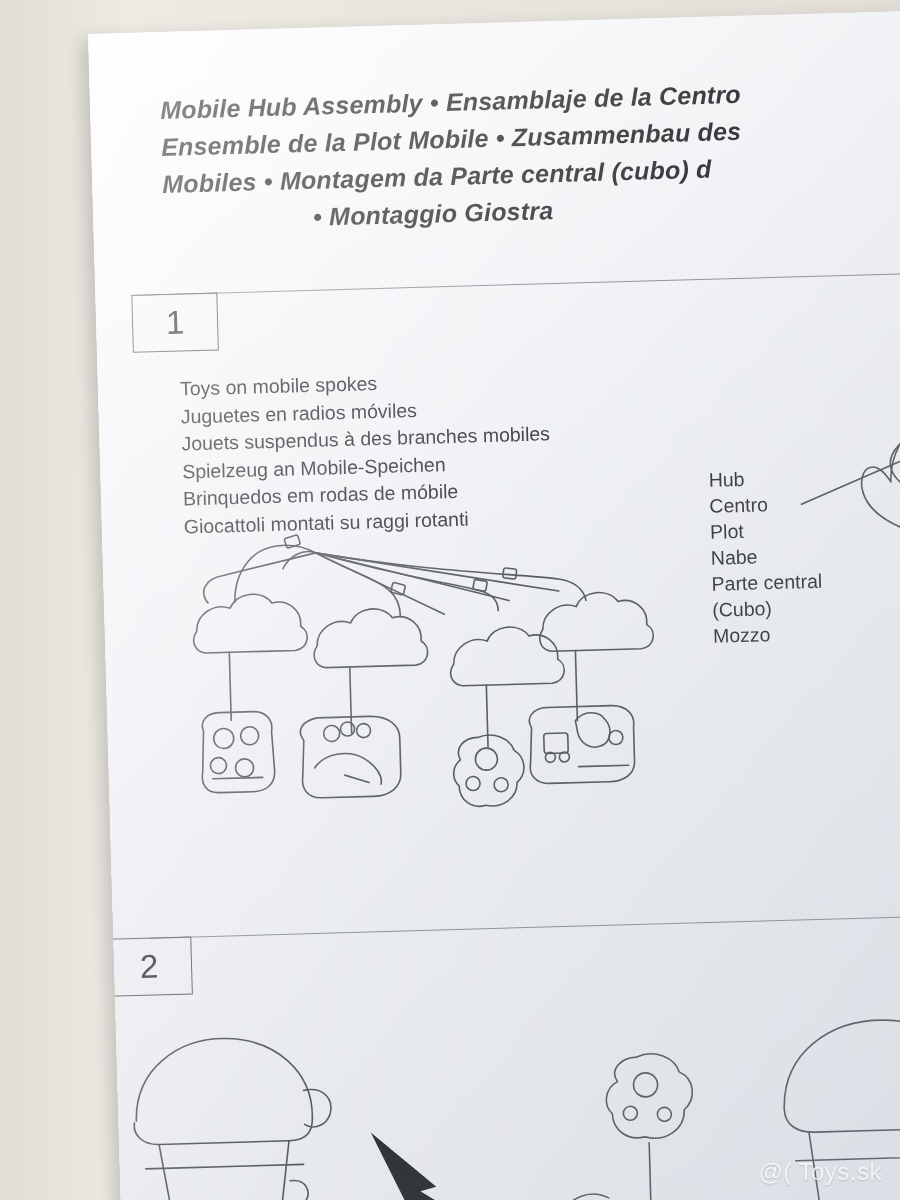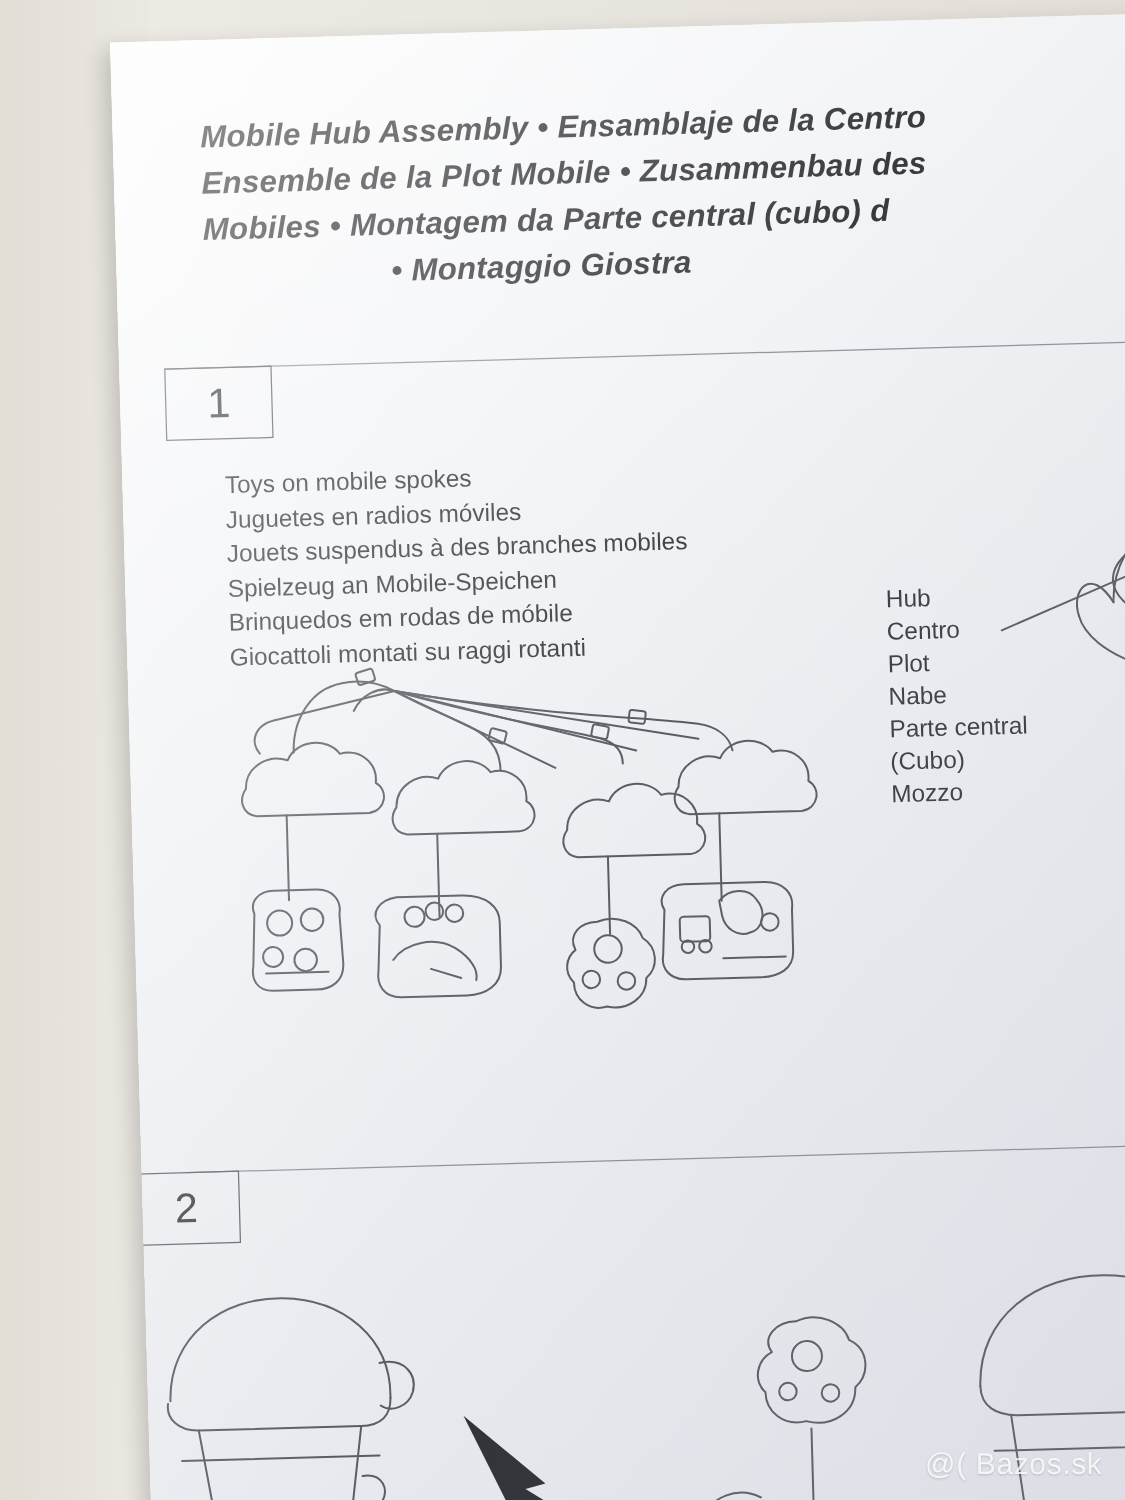--- a/index.html
+++ b/index.html
@@ -268,13 +268,13 @@
           <path d="M690 1118 L700 1200"></path>
           <path d="M836 1118 L828 1200"></path>
           <path d="M676 1146 L854 1146"></path>
         </g>
       </svg>
     </div>
 
   </div>
 </div>
 
-<div class="watermark">@( Bazos.sk</div>
+<div class="watermark">@( Toys.sk</div>
 
 </body></html>

